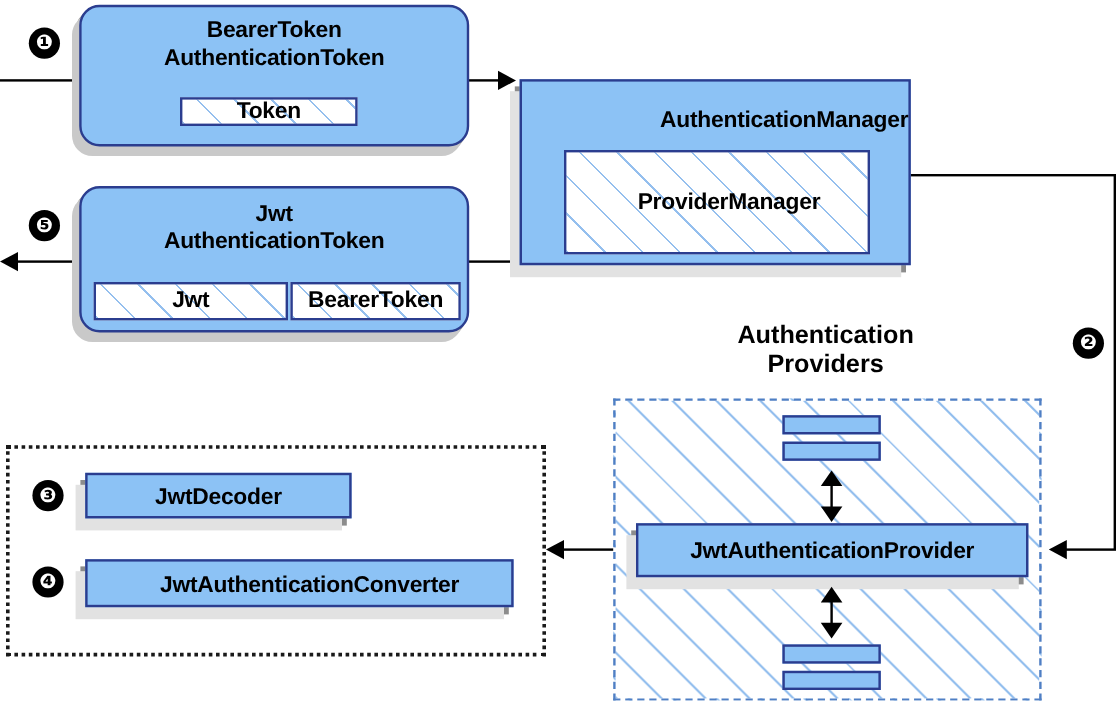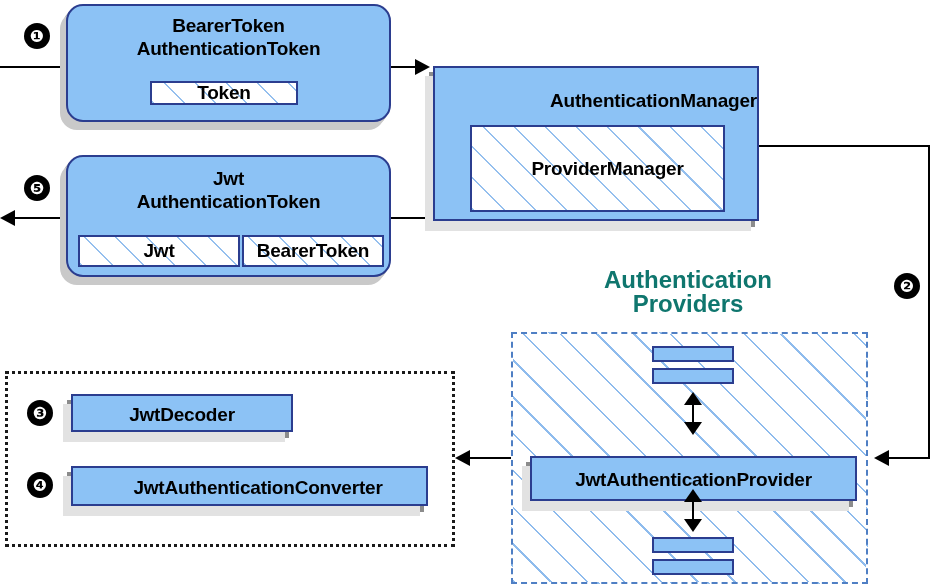--- a/index.html
+++ b/index.html
@@ -97,22 +97,22 @@
         rgba(130,180,235,0.9) 1.7px,
         rgba(255,255,255,0) 1.7px,
         rgba(255,255,255,0) 26px);
   }
 
   
   .plain-label {
     position: absolute;
     text-align: center;
     font-weight: bold;
-    font-size: 24px;
-    color: #0f766e;
+    font-size: 21px;
+    color: #000000;
     line-height: 24px;
   }
 
   
   .badge {
     position: absolute;
     width: 26px; height: 26px;
     border-radius: 50%;
     background: #000000;
     color: #ffffff;
@@ -194,21 +194,21 @@
 
   <div class="hatch-region" style="left:511px; top:332px; width:357px; height:252px;"></div>
 
   <div class="sqbox" style="left:652px; top:346px; width:82px; height:16px;"></div>
   <div class="sqbox" style="left:652px; top:368px; width:82px; height:16px;"></div>
 
   <div class="arrow-up" style="left:684px; top:392px;"></div>
   <div class="vline" style="left:692px; top:396px; height:32px;"></div>
   <div class="arrow-down" style="left:684px; top:422px;"></div>
 
-  <div class="sqbox shadow2" style="left:530px; top:436px; width:327px; height:45px;margin-top:20px;">
+  <div class="sqbox shadow2" style="left:530px; top:436px; width:327px; height:45px;">
     <div class="sqbox-title" style="top:11px;">JwtAuthenticationProvider</div>
   </div>
 
   <div class="arrow-up" style="left:684px; top:489px;"></div>
   <div class="vline" style="left:692px; top:493px; height:32px;"></div>
   <div class="arrow-down" style="left:684px; top:519px;"></div>
 
   <div class="sqbox" style="left:652px; top:537px; width:82px; height:16px;"></div>
   <div class="sqbox" style="left:652px; top:559px; width:82px; height:16px;"></div>
 

